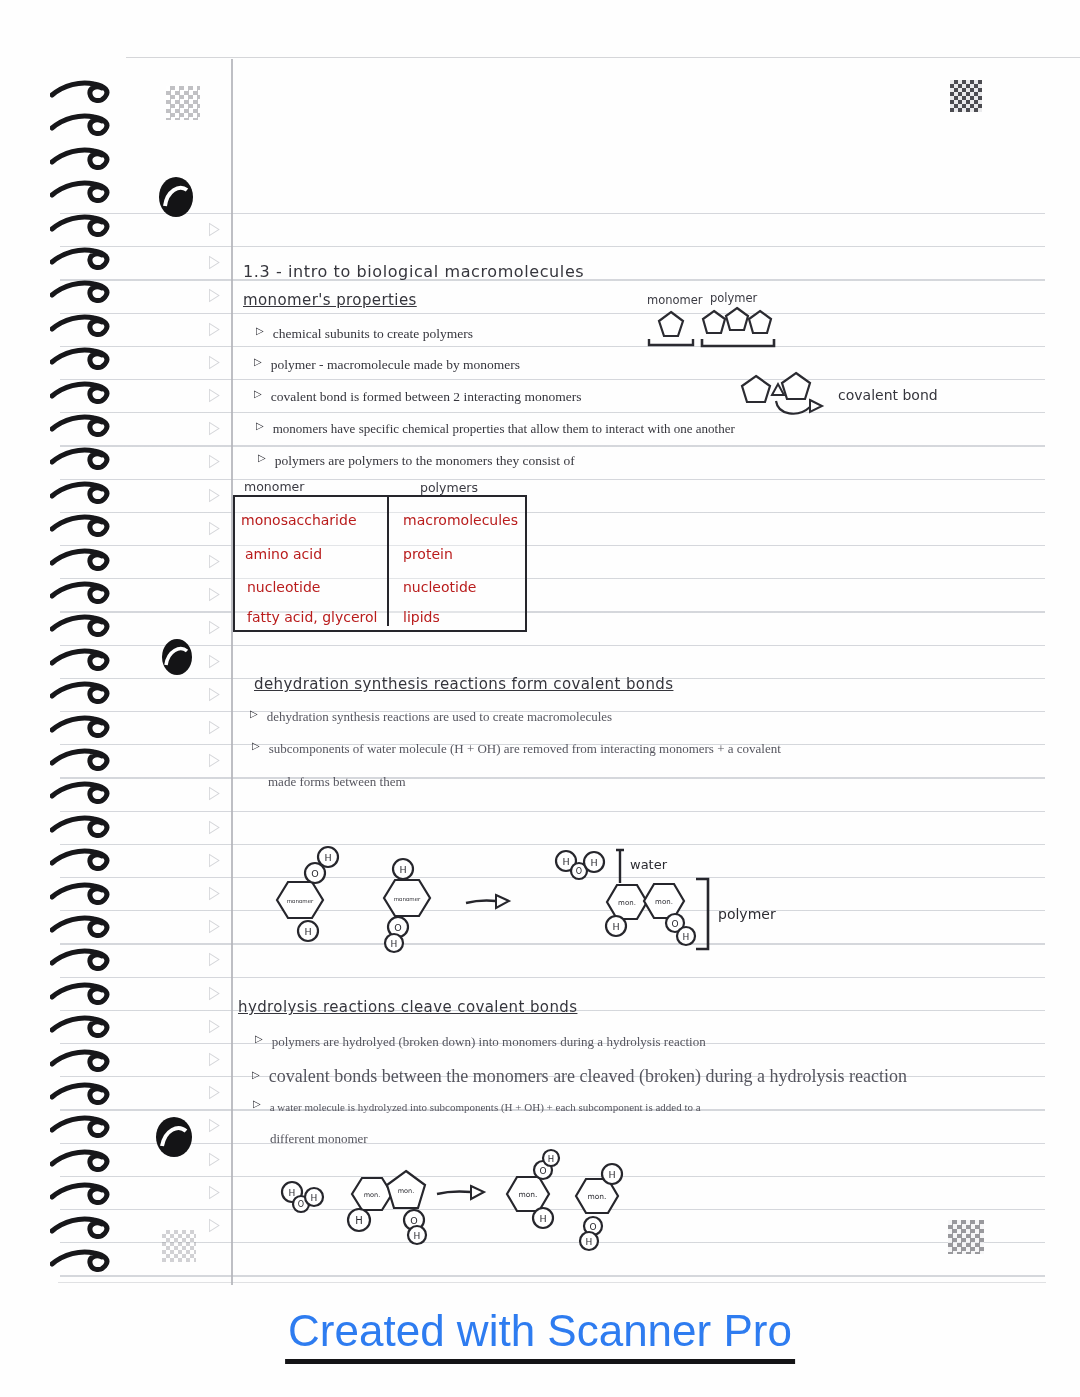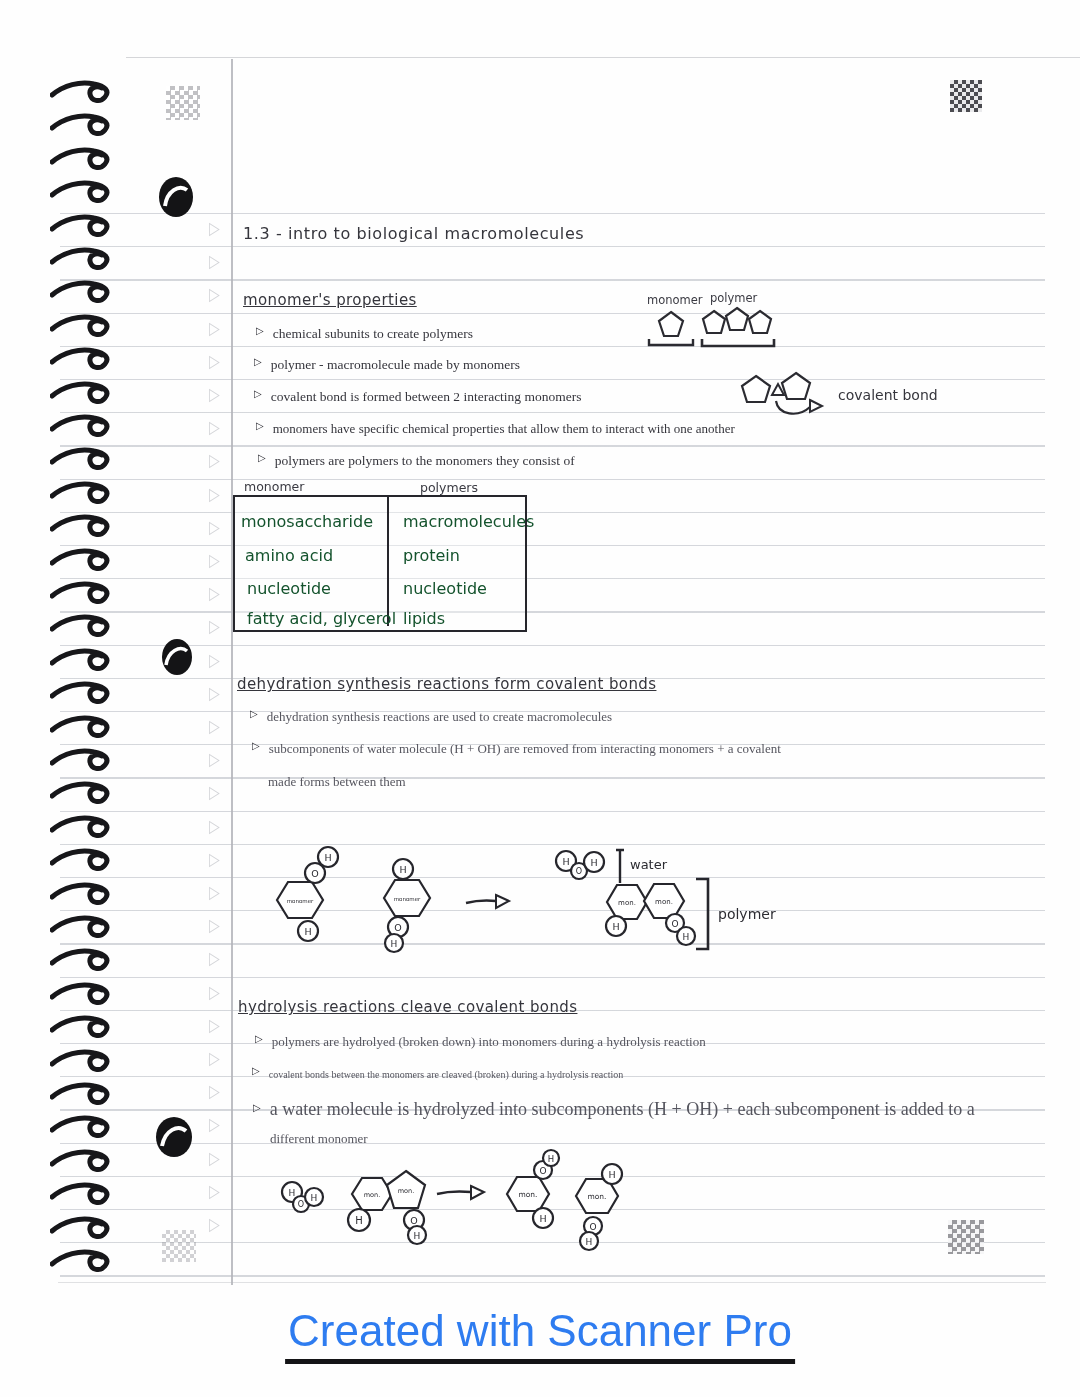--- a/index.html
+++ b/index.html
@@ -25,30 +25,30 @@
   .qr.tl{left:166px;top:86px;width:34px;height:34px;opacity:.55;
      background:repeating-conic-gradient(#8f8f95 0% 25%,#ffffff 0% 50%) 0 0/9px 9px;}
   .qr.tr{left:950px;top:80px;width:32px;height:32px;opacity:.92;
      background:repeating-conic-gradient(#3c3c42 0% 25%,#e8e8ea 0% 50%) 0 0/8px 8px;}
   .qr.bl{left:162px;top:1230px;width:34px;height:32px;opacity:.45;
      background:repeating-conic-gradient(#9a9aa0 0% 25%,#ffffff 0% 50%) 0 0/8px 8px;}
   .qr.br{left:948px;top:1220px;width:36px;height:34px;opacity:.7;
      background:repeating-conic-gradient(#6e6e74 0% 25%,#f2f2f4 0% 50%) 0 0/9px 9px;}
   
   .hw{color:#35353c;line-height:1.05;white-space:nowrap;}
-  .title{font-size:16px;letter-spacing:.6px;}
+  .title{font-size:16px;letter-spacing:.6px;margin-top:38px;}
   .heading{font-size:15px;letter-spacing:.4px;text-decoration:underline;}
   .bullet{font-size:13.5px;font-family:Liberation Serif, serif;}
   .bullet .ba{font-size:10px;color:#2c2c33;margin-right:9px;position:relative;top:-4px;}
   .light{color:#55555e;}
   .smalllabel{font-size:11.5px;color:#3a3a42;}
   
   .tablebox{left:233px;top:495px;width:290px;height:133px;border:2px solid #26262c;background:rgba(255,255,255,.35);}
   .tdiv{position:absolute;left:152px;top:0;width:2px;height:129px;background:#26262c;}
-  .cell{position:absolute;font-size:16px;color:#14532d;white-space:nowrap;}
+  .cell{position:absolute;font-size:14px;color:#b91c1c;white-space:nowrap;}
   
   svg text{font-family:"DejaVu Sans",sans-serif;fill:#2b2b31;}
   
   .footer{left:50%;top:1306px;transform:translateX(-50%);
           font-family:"Liberation Sans","DejaVu Sans",sans-serif;font-size:44px;font-weight:400;
           padding:0 3px 3px 3px;border-bottom:5px solid #141416;text-decoration:none;cursor:pointer;
           white-space:nowrap;}
 </style>
 </head>
 <body>
@@ -273,21 +273,21 @@
     <div class="cell" style="left:6px;top:15px">monosaccharide</div>
     <div class="cell" style="left:168px;top:15px">macromolecules</div>
     <div class="cell" style="left:10px;top:49px">amino acid</div>
     <div class="cell" style="left:168px;top:49px">protein</div>
     <div class="cell" style="left:12px;top:82px">nucleotide</div>
     <div class="cell" style="left:168px;top:82px">nucleotide</div>
     <div class="cell" style="left:12px;top:112px">fatty acid, glycerol</div>
     <div class="cell" style="left:168px;top:112px">lipids</div>
   </div>
 
-  <div class="abs hw heading" style="left:237px;top:677px">dehydration synthesis reactions form covalent bonds</div>
+  <div class="abs hw heading" style="left:254px;top:677px">dehydration synthesis reactions form covalent bonds</div>
   <div class="abs hw bullet light" style="left:252px;top:742px">
     <span class="ba">▷</span><span style="font-size:13px">subcomponents of water molecule (H + OH) are removed from interacting monomers + a covalent</span>
   </div>
   <div class="abs hw bullet light" style="left:250px;top:710px">
     <span class="ba">▷</span><span style="font-size:13px">dehydration synthesis reactions are used to create macromolecules</span>
   </div>
   <div class="abs hw bullet light" style="left:268px;top:775px;font-size:13px">made forms between them</div>
 
   <svg class="abs" style="left:270px;top:845px" width="510" height="120" viewBox="0 0 510 120">
     <g fill="#fff" stroke="#26262c" stroke-width="2.2">
@@ -330,24 +330,24 @@
     <text x="416" y="94.5" font-size="9" text-anchor="middle">H</text>
     <text x="360" y="24" font-size="13">water</text>
     <text x="448" y="74" font-size="14">polymer</text>
   </svg>
 
   <div class="abs hw heading" style="left:238px;top:1000px">hydrolysis reactions cleave covalent bonds</div>
   <div class="abs hw bullet light" style="left:255px;top:1035px">
     <span class="ba">▷</span><span style="font-size:13px">polymers are hydrolyed (broken down) into monomers during a hydrolysis reaction</span>
   </div>
   <div class="abs hw bullet light" style="left:252px;top:1067px">
-    <span class="ba">▷</span><span style="font-size:10px">covalent bonds between the monomers are cleaved (broken) during a hydrolysis reaction</span>
+    <span class="ba">▷</span><span style="font-size:18px">covalent bonds between the monomers are cleaved (broken) during a hydrolysis reaction</span>
   </div>
   <div class="abs hw bullet light" style="left:253px;top:1100px">
-    <span class="ba">▷</span><span style="font-size:18px">a water molecule is hydrolyzed into subcomponents (H + OH) + each subcomponent is added to a</span>
+    <span class="ba">▷</span><span style="font-size:11px">a water molecule is hydrolyzed into subcomponents (H + OH) + each subcomponent is added to a</span>
   </div>
   <div class="abs hw bullet light" style="left:270px;top:1132px;font-size:13px">different monomer</div>
 
   <svg class="abs" style="left:275px;top:1148px" width="400" height="118" viewBox="0 0 400 118">
     <g fill="#fff" stroke="#26262c" stroke-width="2.2">
       <circle cx="17" cy="44" r="10"></circle>
         <circle cx="26" cy="56" r="8"></circle>
         <circle cx="39" cy="49" r="9"></circle>
       <polygon points="77,46 87,30 107,30 117,46 107,62 87,62"></polygon>
       <polygon points="131,23 150,37 143,60 119,60 112,37"></polygon>

